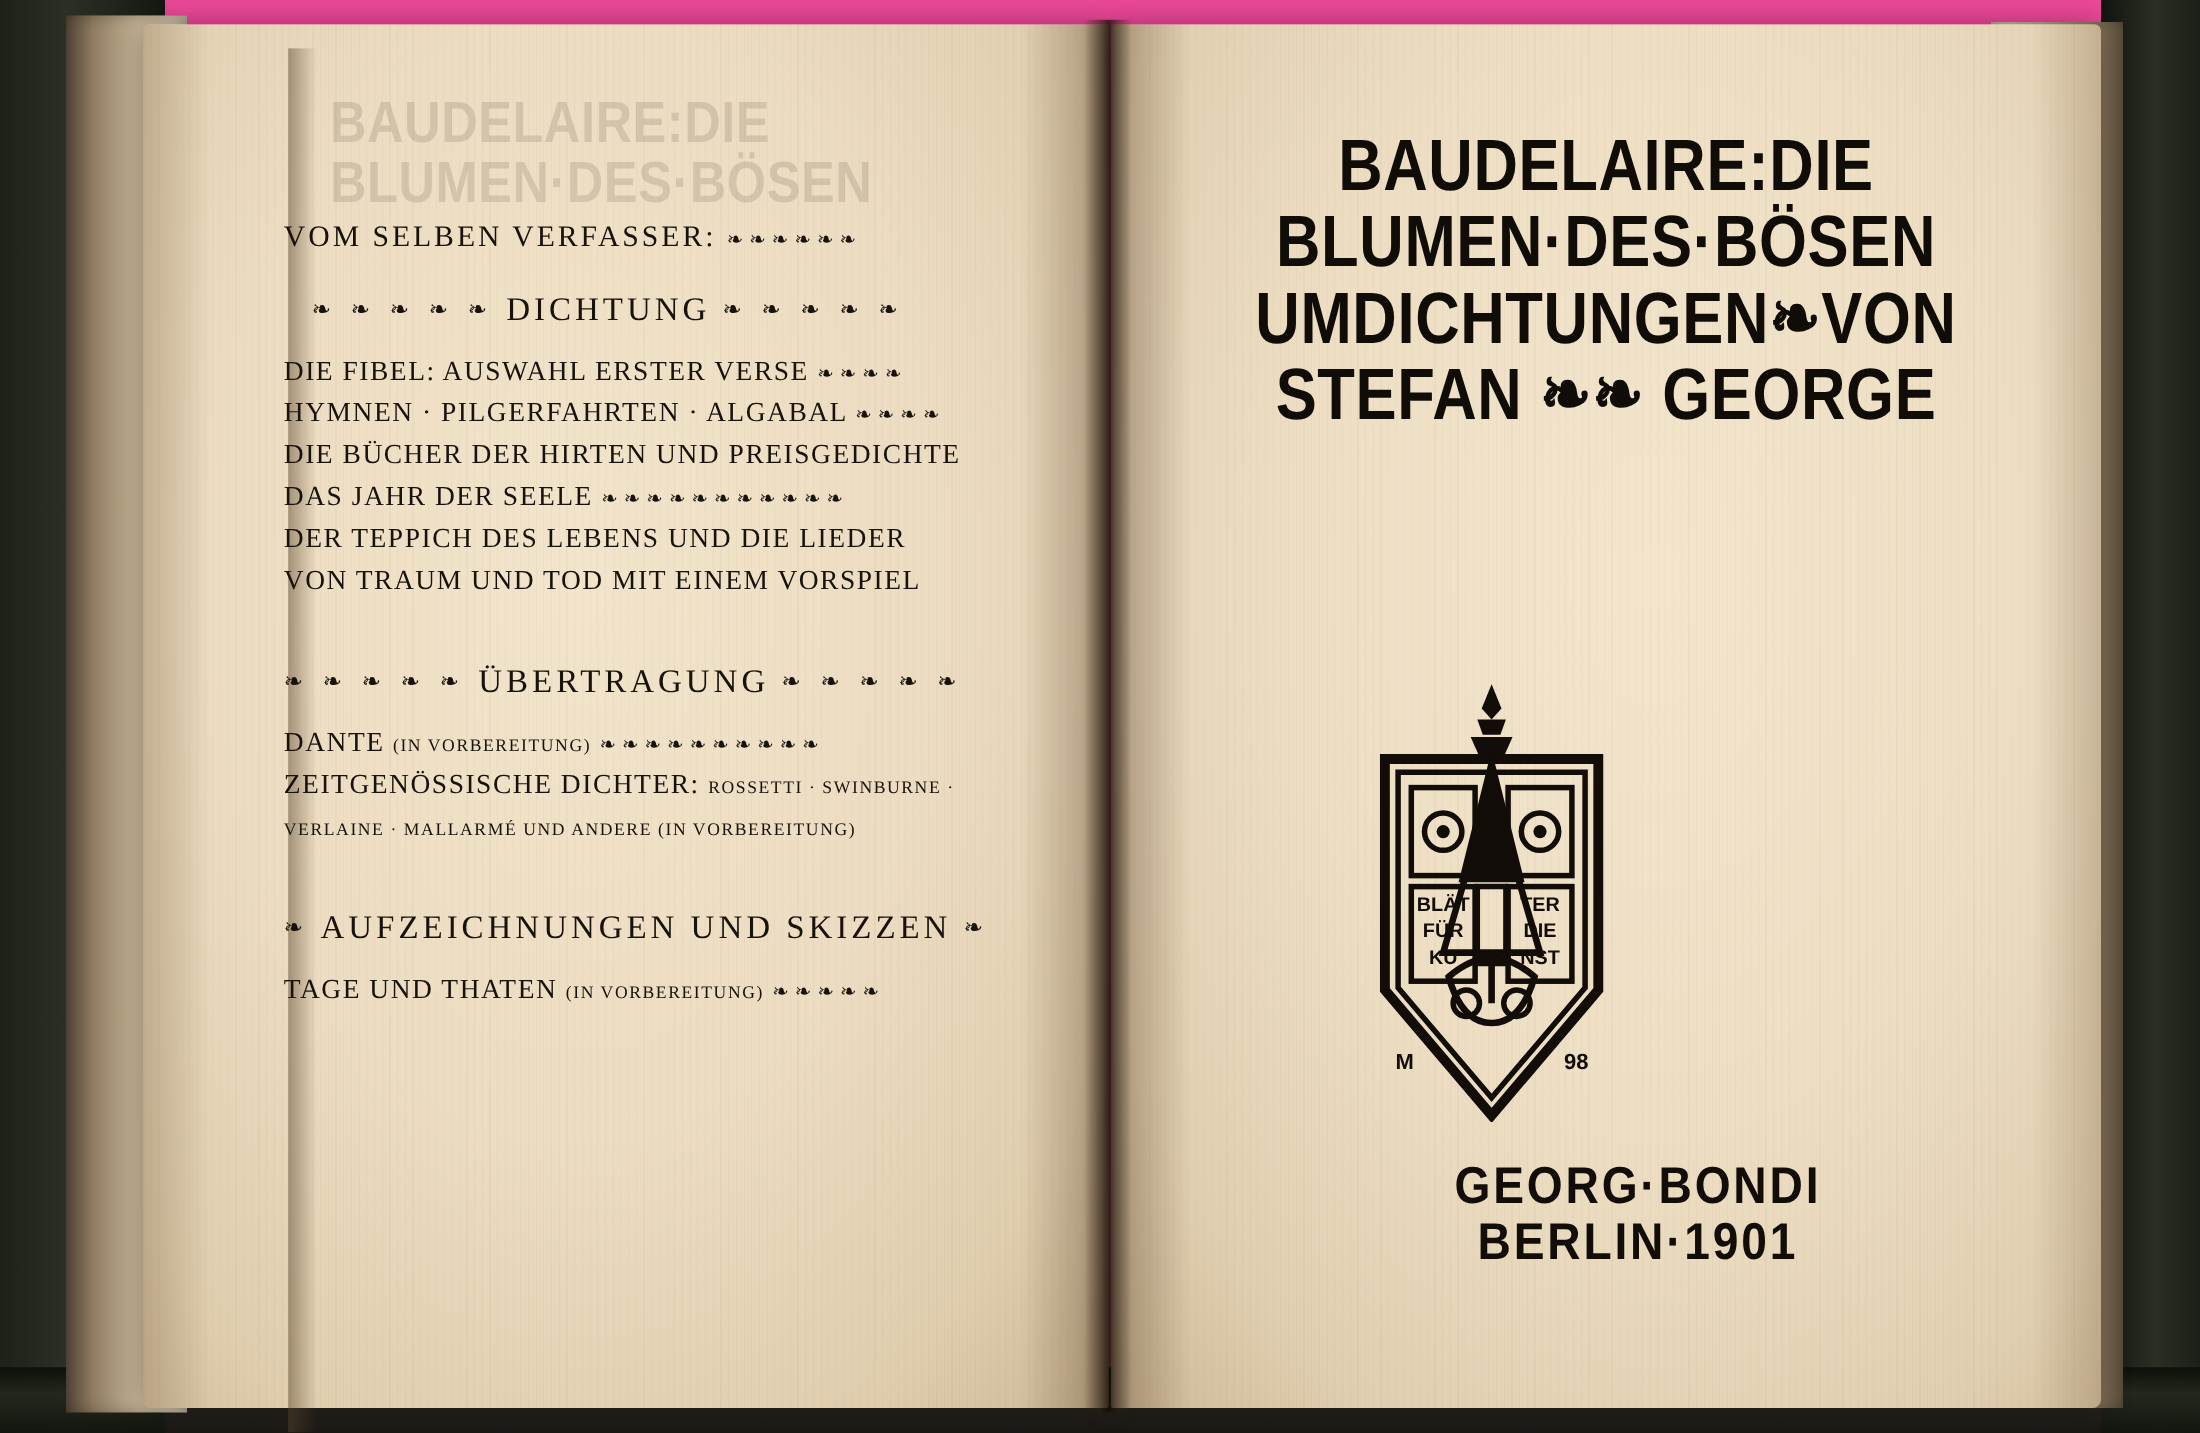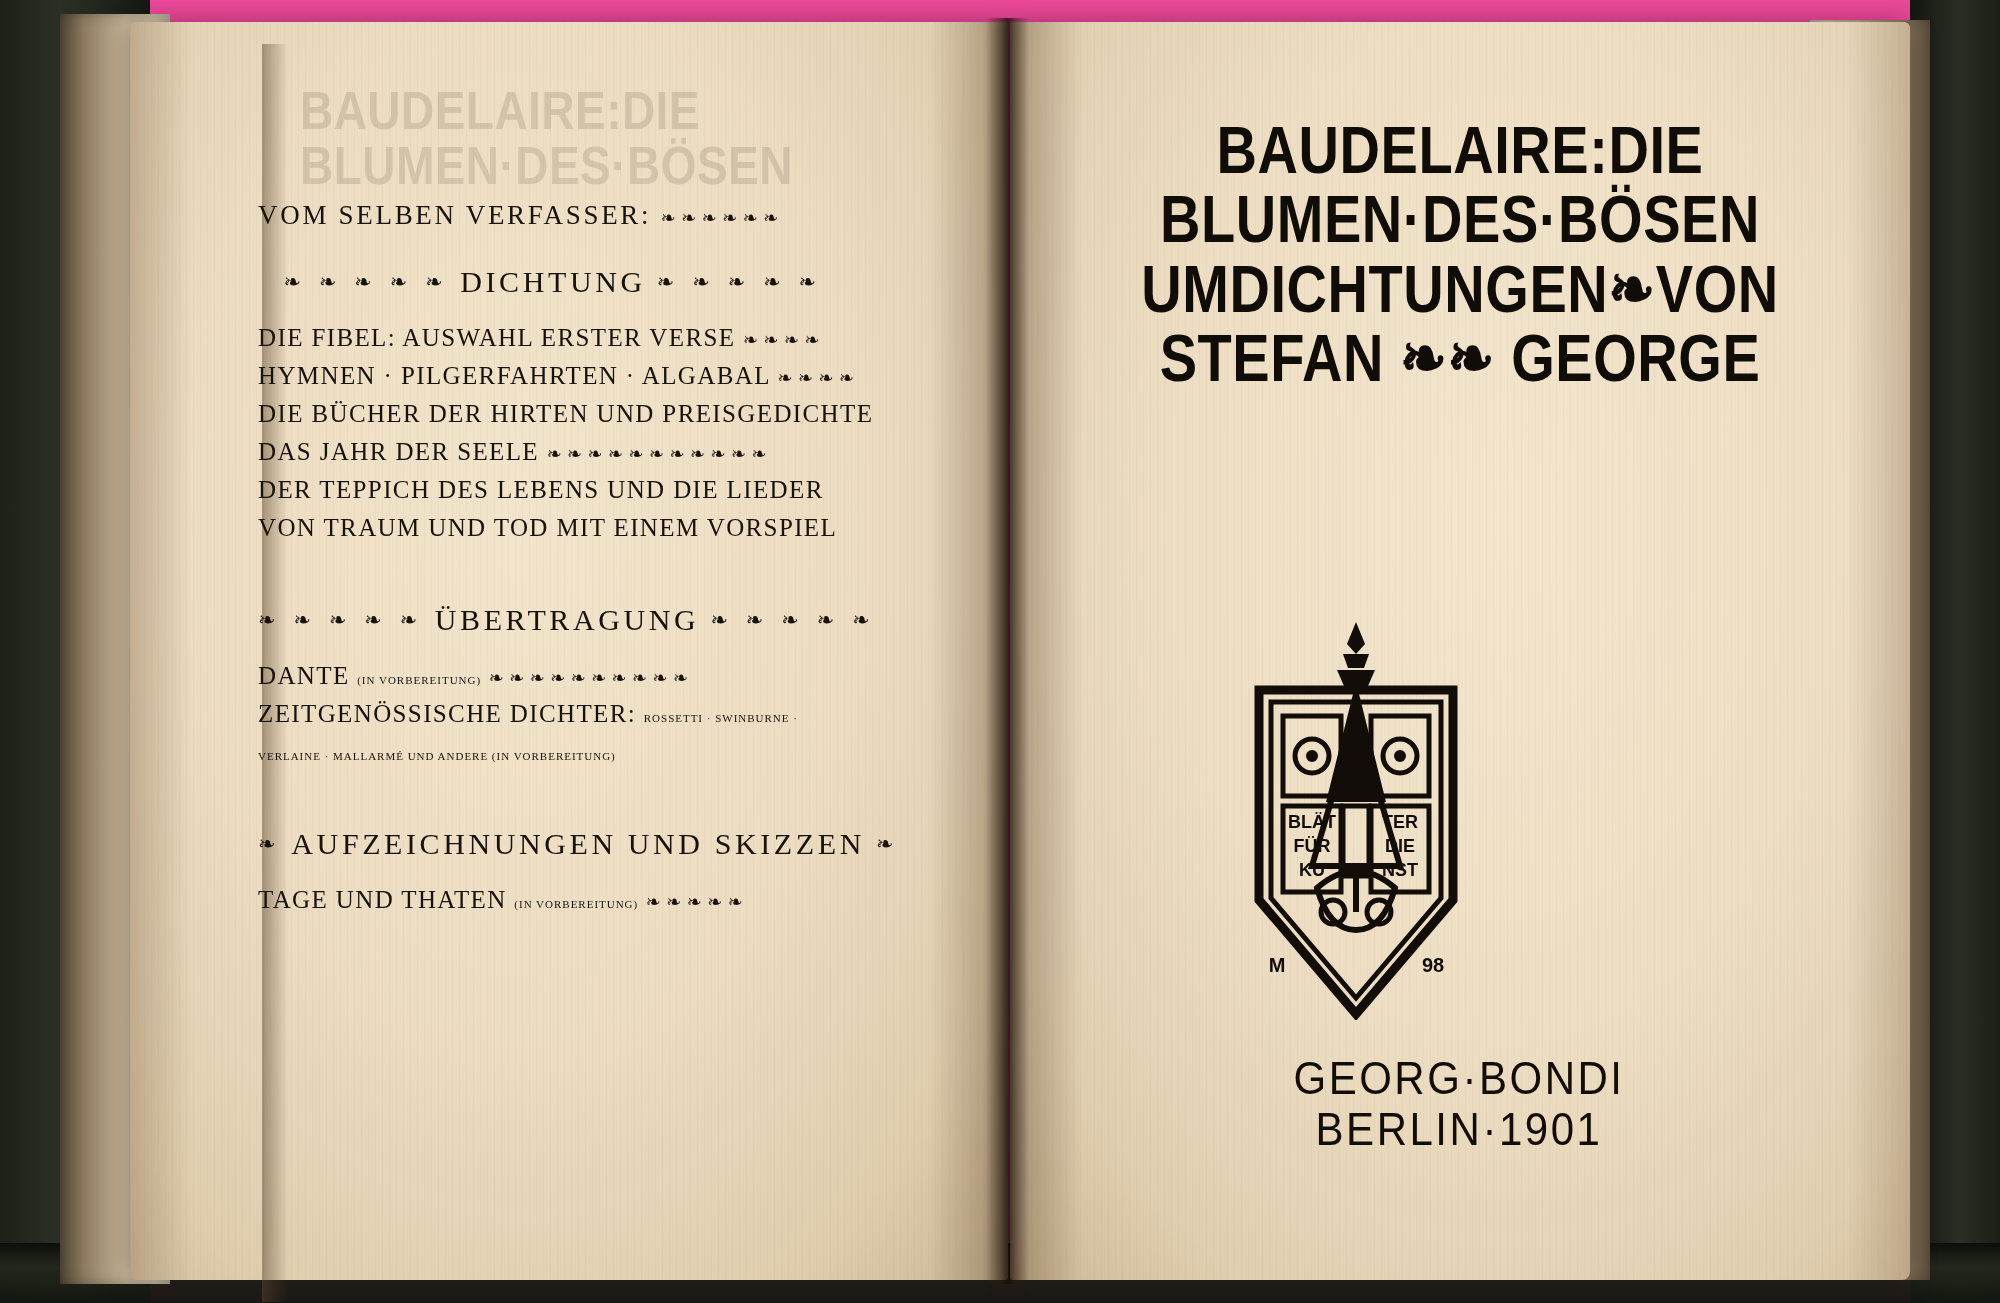--- a/index.html
+++ b/index.html
@@ -134,21 +134,21 @@
     margin: 26px 0 20px;
     letter-spacing: .12em;
   }
   .sect-title .orn { font-size: 21px; vertical-align: 3px; }
   .entry {
     font-size: 25px;
     line-height: 1.52;
     letter-spacing: .055em;
   }
   .entry .tiny {
-    font-size: 11px;
+    font-size: 16px;
     letter-spacing: .09em;
   }
   .block-gap { height: 30px; }
 
   
   .title-block {
     position: absolute;
     left: 1075px;
     top: 115px;
     width: 770px;
@@ -169,26 +169,26 @@
 
   .mark {
     position: absolute;
     left: 1225px;
     top: 620px;
     width: 262px;
     height: 400px;
   }
   .imprint {
     position: absolute;
-    left: 1074px;
+    left: 1104px;
     top: 1052px;
     width: 770px;
     text-align: center;
     color: #120d08;
-    font-weight: normal;
+    font-weight: bold;
   }
   .imprint div {
     font-size: 42px;
     letter-spacing: .06em;
     line-height: 1.22;
     transform: scaleY(1.12);
   }
 
   
   .ghost {

